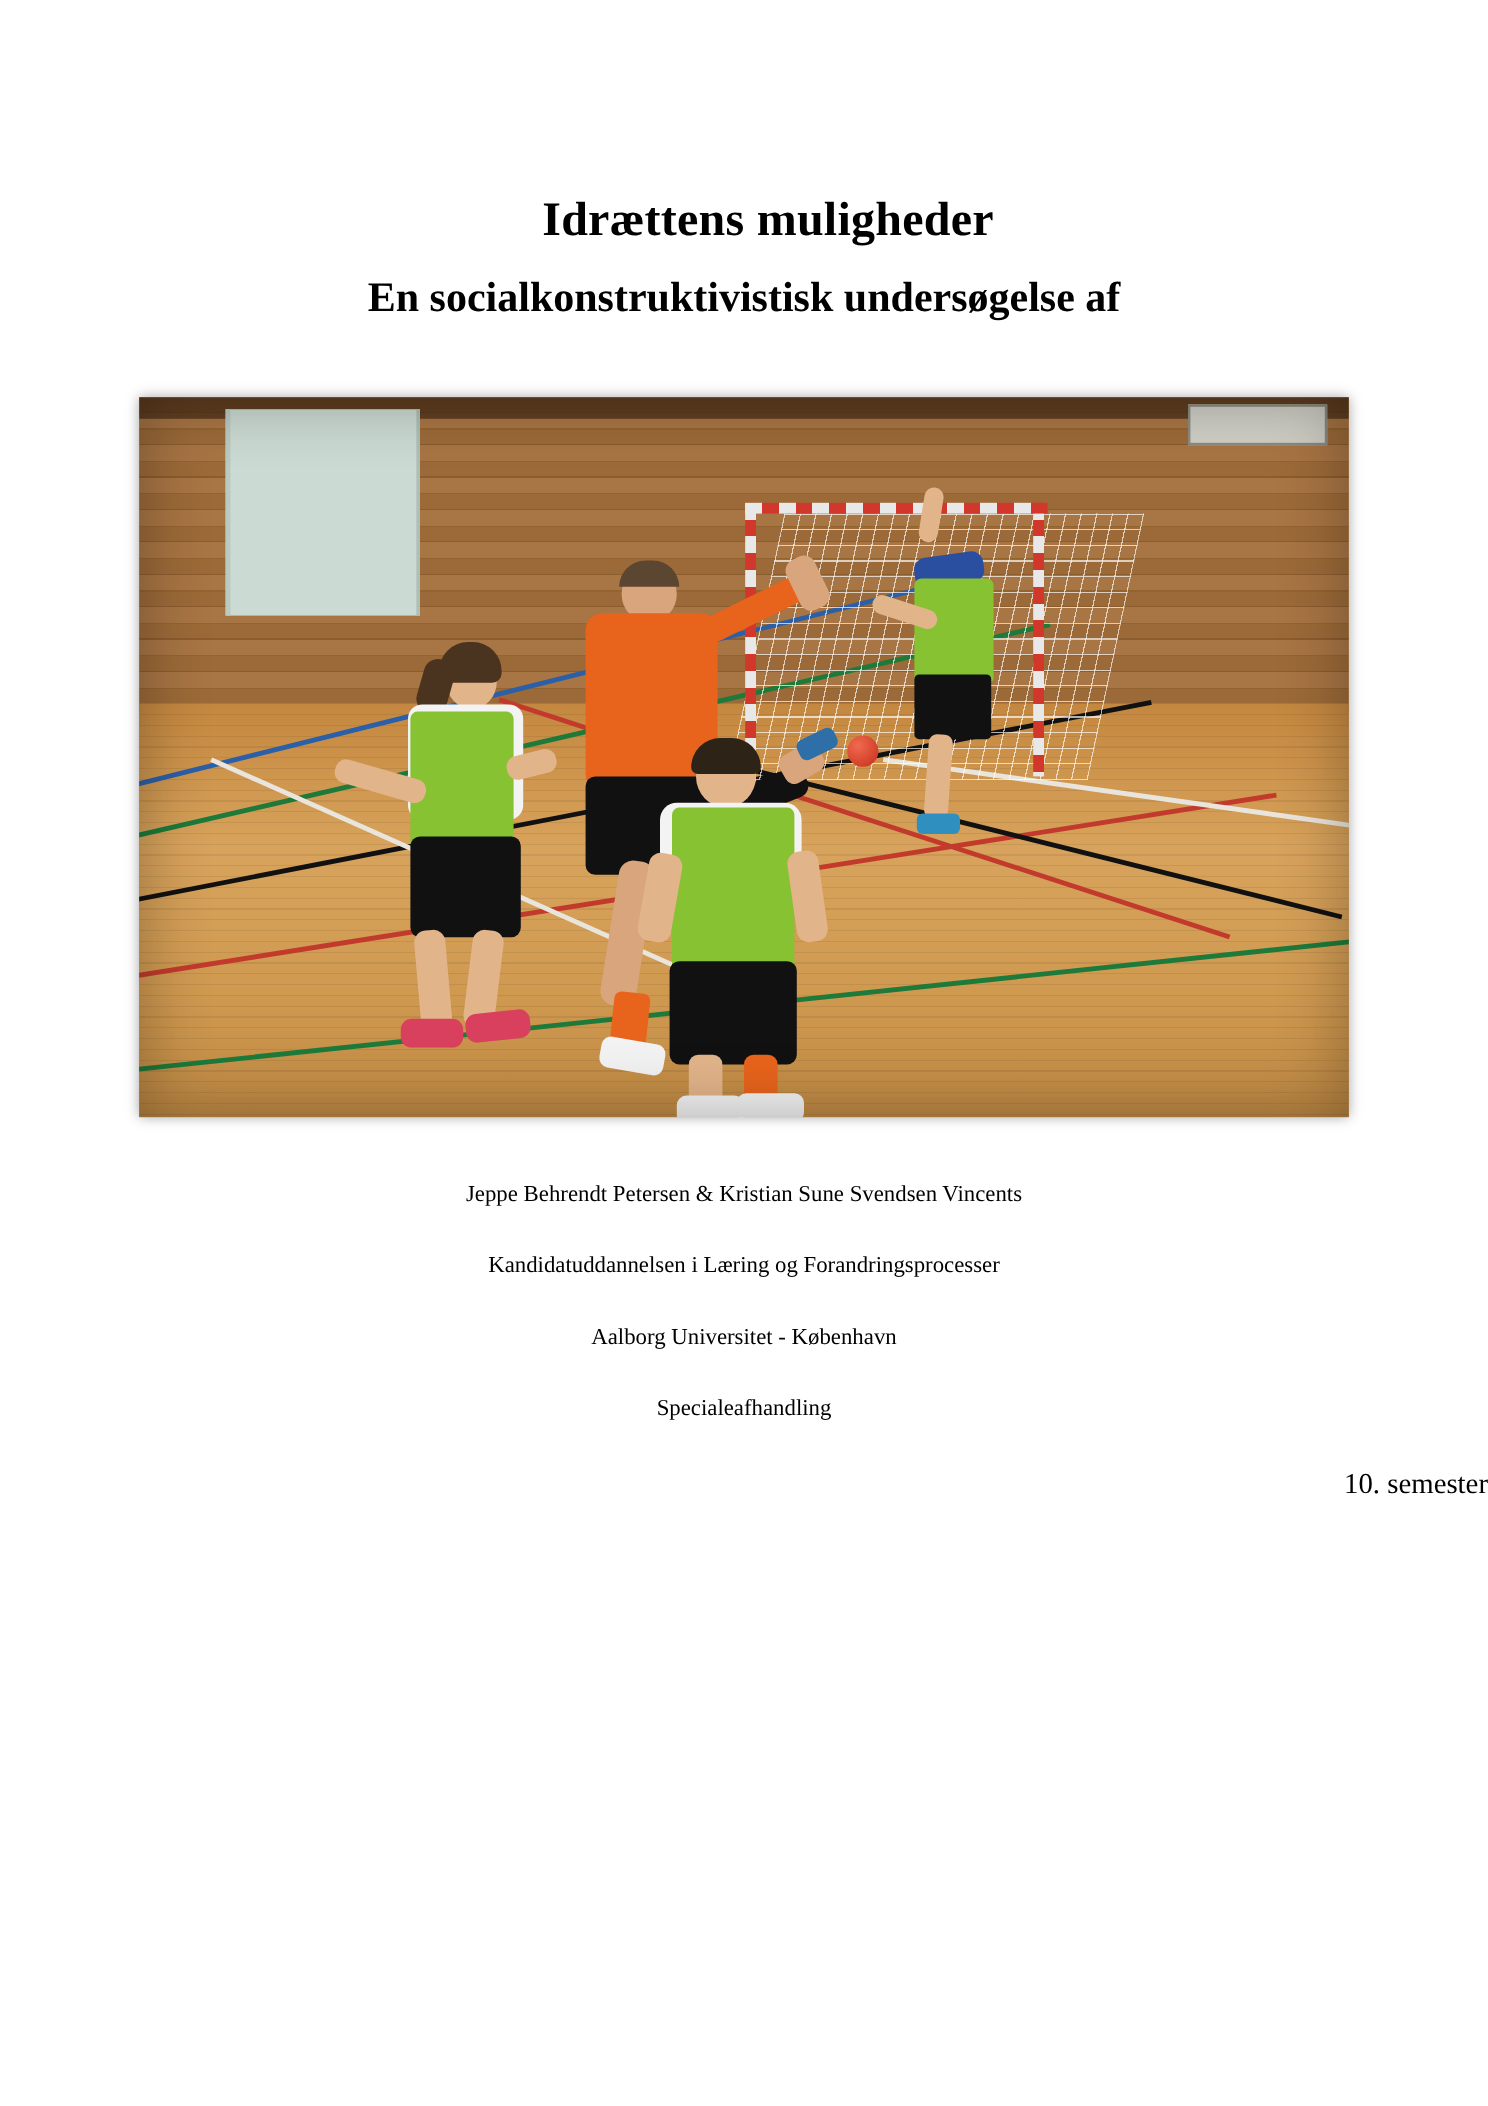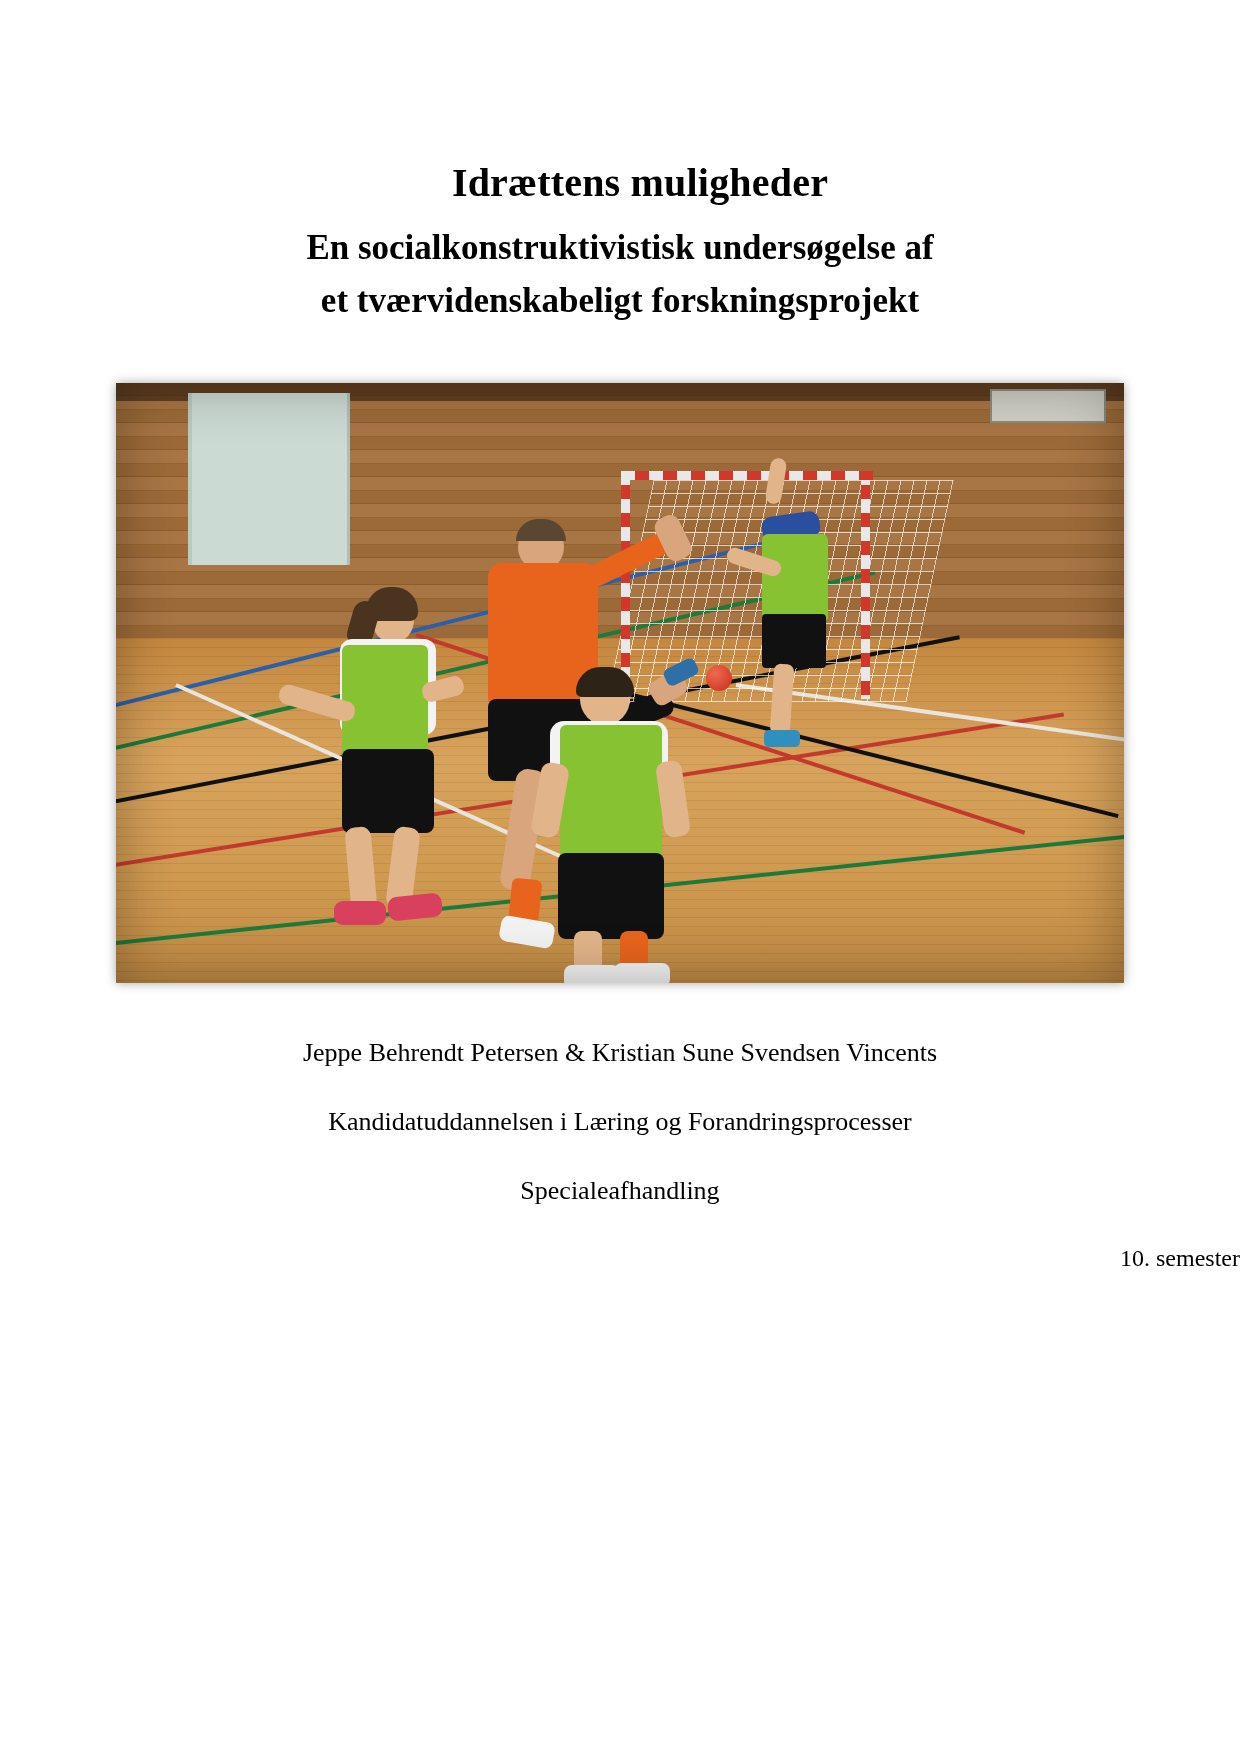--- a/index.html
+++ b/index.html
@@ -142,36 +142,35 @@
     position: absolute; inset: 0;
     box-shadow: inset 0 0 58px rgba(0,0,0,.32);
     pointer-events: none;
   }
   
   .byline {
     margin-top: 52px;
     text-align: center;
   }
   .byline p {
-    font-size: 26px;
+    font-size: 19px;
     line-height: 1.35;
     margin: 0 0 34px 0;
   }
   .byline p:last-child { margin-bottom: 0; }
   .byline p.small { font-size: 24px; text-align: right; }
 </style>
 </head>
 <body>
 
 <div class="page">
 
   <div class="title-block">
     <h1 class="main-title">Idrættens muligheder</h1>
     <p class="subtitle-line">En socialkonstruktivistisk undersøgelse af</p>
-    <p class="subtitle-line">et tværvidenskabeligt forskningsprojekt</p>
   </div>
 
   <figure class="cover-figure" aria-label="handball photo">
     <div class="scene">
 
       <div class="wall"></div>
       <div class="wall-dark-top"></div>
       <div class="wall-vent"></div>
       <div class="wall-curtain"></div>
 
@@ -251,17 +250,18 @@
         <div style="position:absolute; left:98px; top:290px; width:56px; height:24px; background:#f4f4f4; border-radius:8px;"></div>
       </div>
 
       <div class="img-vignette"></div>
     </div>
   </figure>
 
   <div class="byline">
     <p>Jeppe Behrendt Petersen &amp; Kristian Sune Svendsen Vincents</p>
     <p>Kandidatuddannelsen i Læring og Forandringsprocesser</p>
+    <p>Aalborg Universitet - København</p>
     <p>Specialeafhandling</p>
     <p class="small">10. semester</p>
   </div>
 
 </div>
 
 </body></html>

